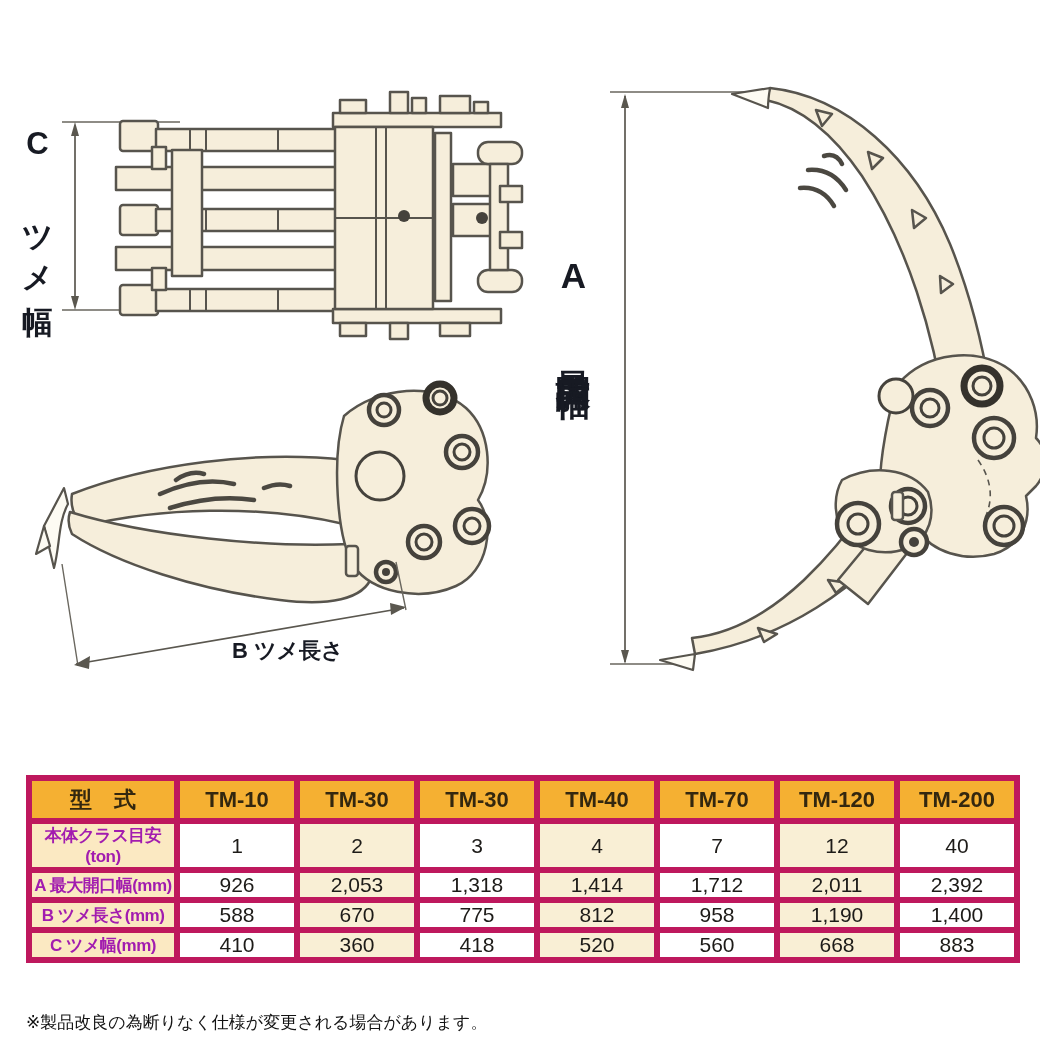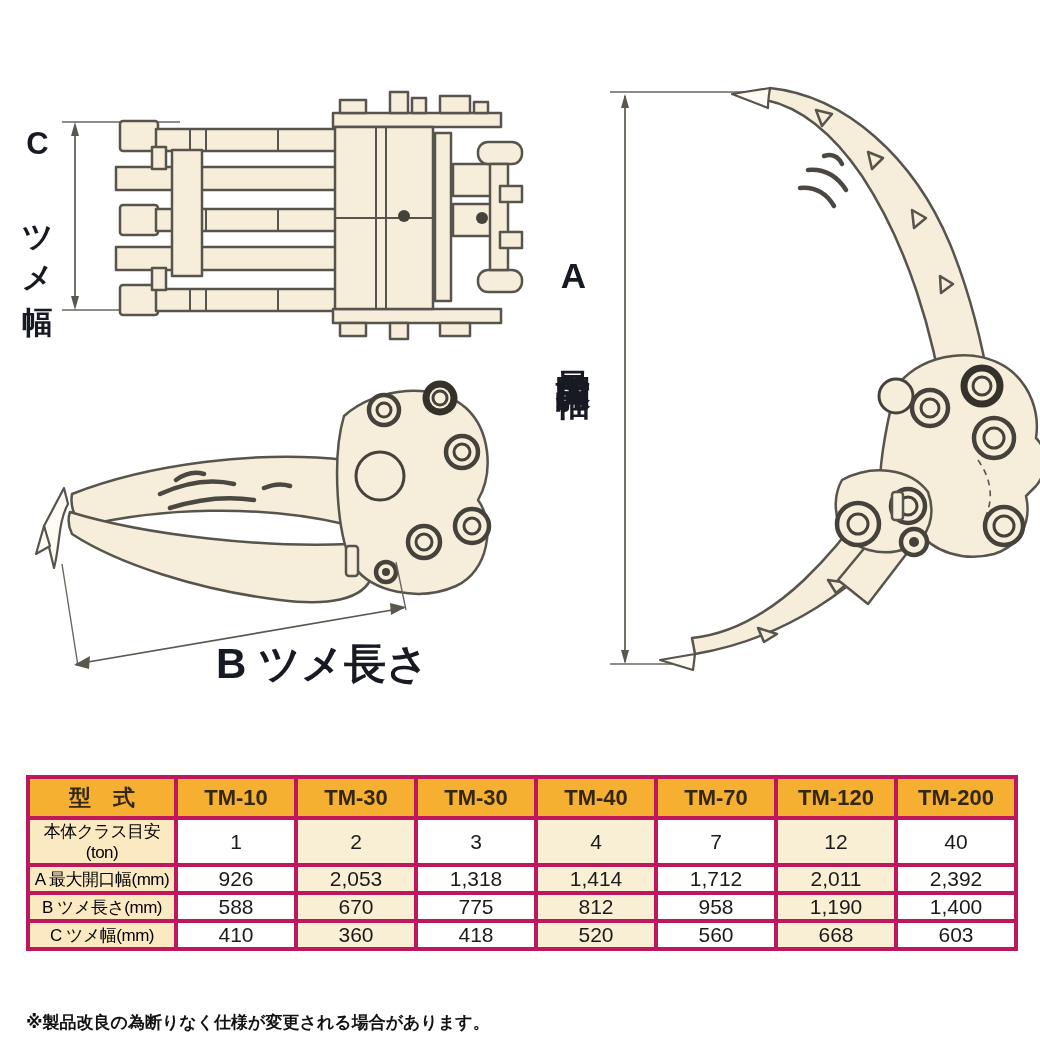--- a/index.html
+++ b/index.html
@@ -2,43 +2,43 @@
 <html><head>
 <meta charset="utf-8">
 <style>
   html,body{margin:0;padding:0;background:#fff;}
   .canvas{position:relative;width:1040px;height:1040px;background:#ffffff;overflow:hidden;
           font-family:"Liberation Sans","DejaVu Sans",sans-serif;}
   .vlabel{position:absolute;writing-mode:vertical-rl;text-orientation:upright;
           font-weight:bold;color:#171a23;letter-spacing:4px;line-height:1;}
   #label-c{left:22px;top:126px;font-size:31px;}
   #label-a{left:556px;top:256px;font-size:35px;}
-  #label-b{position:absolute;left:216px;top:636px;font-size:42px;font-weight:bold;color:#171a23;}
+  #label-b{position:absolute;left:232px;top:636px;font-size:22px;font-weight:bold;color:#171a23;}
   svg{position:absolute;}
   .part{fill:#f6eedb;stroke:#57544d;stroke-width:2.5;stroke-linejoin:round;}
   .white-part{fill:#fdfbf3;stroke:#57544d;stroke-width:2.2;stroke-linejoin:round;}
   .seam{stroke:#57544d;stroke-width:2;fill:none;}
   .dim{stroke:#5a574f;stroke-width:1.7;fill:none;}
   .dimthin{stroke:#6a675f;stroke-width:1.4;fill:none;}
   .arrow{fill:#5a574f;stroke:none;}
   .ring{fill:#f6eedb;stroke:#45423c;stroke-width:4.5;}
   .ring2{fill:#f6eedb;stroke:#45423c;stroke-width:3;}
   .heavyring{fill:#f6eedb;stroke:#35322c;stroke-width:7;}
   .dark{fill:#45423c;stroke:none;}
   .scribble{fill:none;stroke:#4b4841;stroke-width:4.5;stroke-linecap:round;}
   .dash{fill:none;stroke:#57544d;stroke-width:1.6;stroke-dasharray:6 5;}
   .spec-table{position:absolute;left:26px;top:775px;border-collapse:collapse;table-layout:fixed;
               border:3px solid #3e3c39;}
-  .spec-table th,.spec-table td{border:4px solid #be185d;text-align:center;vertical-align:middle;padding:0;}
+  .spec-table th,.spec-table td{border:6px solid #be185d;text-align:center;vertical-align:middle;padding:0;}
   .th-model{background:#f5b032;color:#33270f;font-size:22px;font-weight:bold;height:37px;}
-  .row-label{background:#fbe9c2;color:#000000;font-size:17px;font-weight:normal;letter-spacing:-0.5px;}
+  .row-label{background:#fbe9c2;color:#a21caf;font-size:17px;font-weight:bold;letter-spacing:-0.5px;}
   td.val{font-size:21px;color:#1d1b18;background:#ffffff;}
   td.alt{background:#f9efd5;}
   tr.data{height:28px;}
-  #footnote{position:absolute;left:26px;top:1011px;font-size:17px;font-weight:bold;color:#121212;}
+  #footnote{position:absolute;left:26px;top:1011px;font-size:17px;font-weight:normal;color:#121212;}
 </style>
 </head>
 <body>
 
 <div class="canvas">
 
   <svg id="dwg-top" style="left:38px;top:58px" width="522" height="306" viewBox="0 0 522 306">
     <g>
       <path class="dimthin" d="M24 64 H142 M24 252 H142"></path>
       <line class="dim" x1="37" y1="68" x2="37" y2="248"></line>
@@ -212,20 +212,20 @@
       <td class="val">1,400</td>
     </tr>
     <tr class="data">
       <td class="row-label">C ツメ幅(mm)</td>
       <td class="val">410</td>
       <td class="val alt">360</td>
       <td class="val">418</td>
       <td class="val alt">520</td>
       <td class="val">560</td>
       <td class="val alt">668</td>
-      <td class="val">603</td>
+      <td class="val">883</td>
     </tr>
     </tbody>
   </table>
 
   <div id="footnote">※製品改良の為断りなく仕様が変更される場合があります。</div>
 
 </div>
 
 </body></html>

